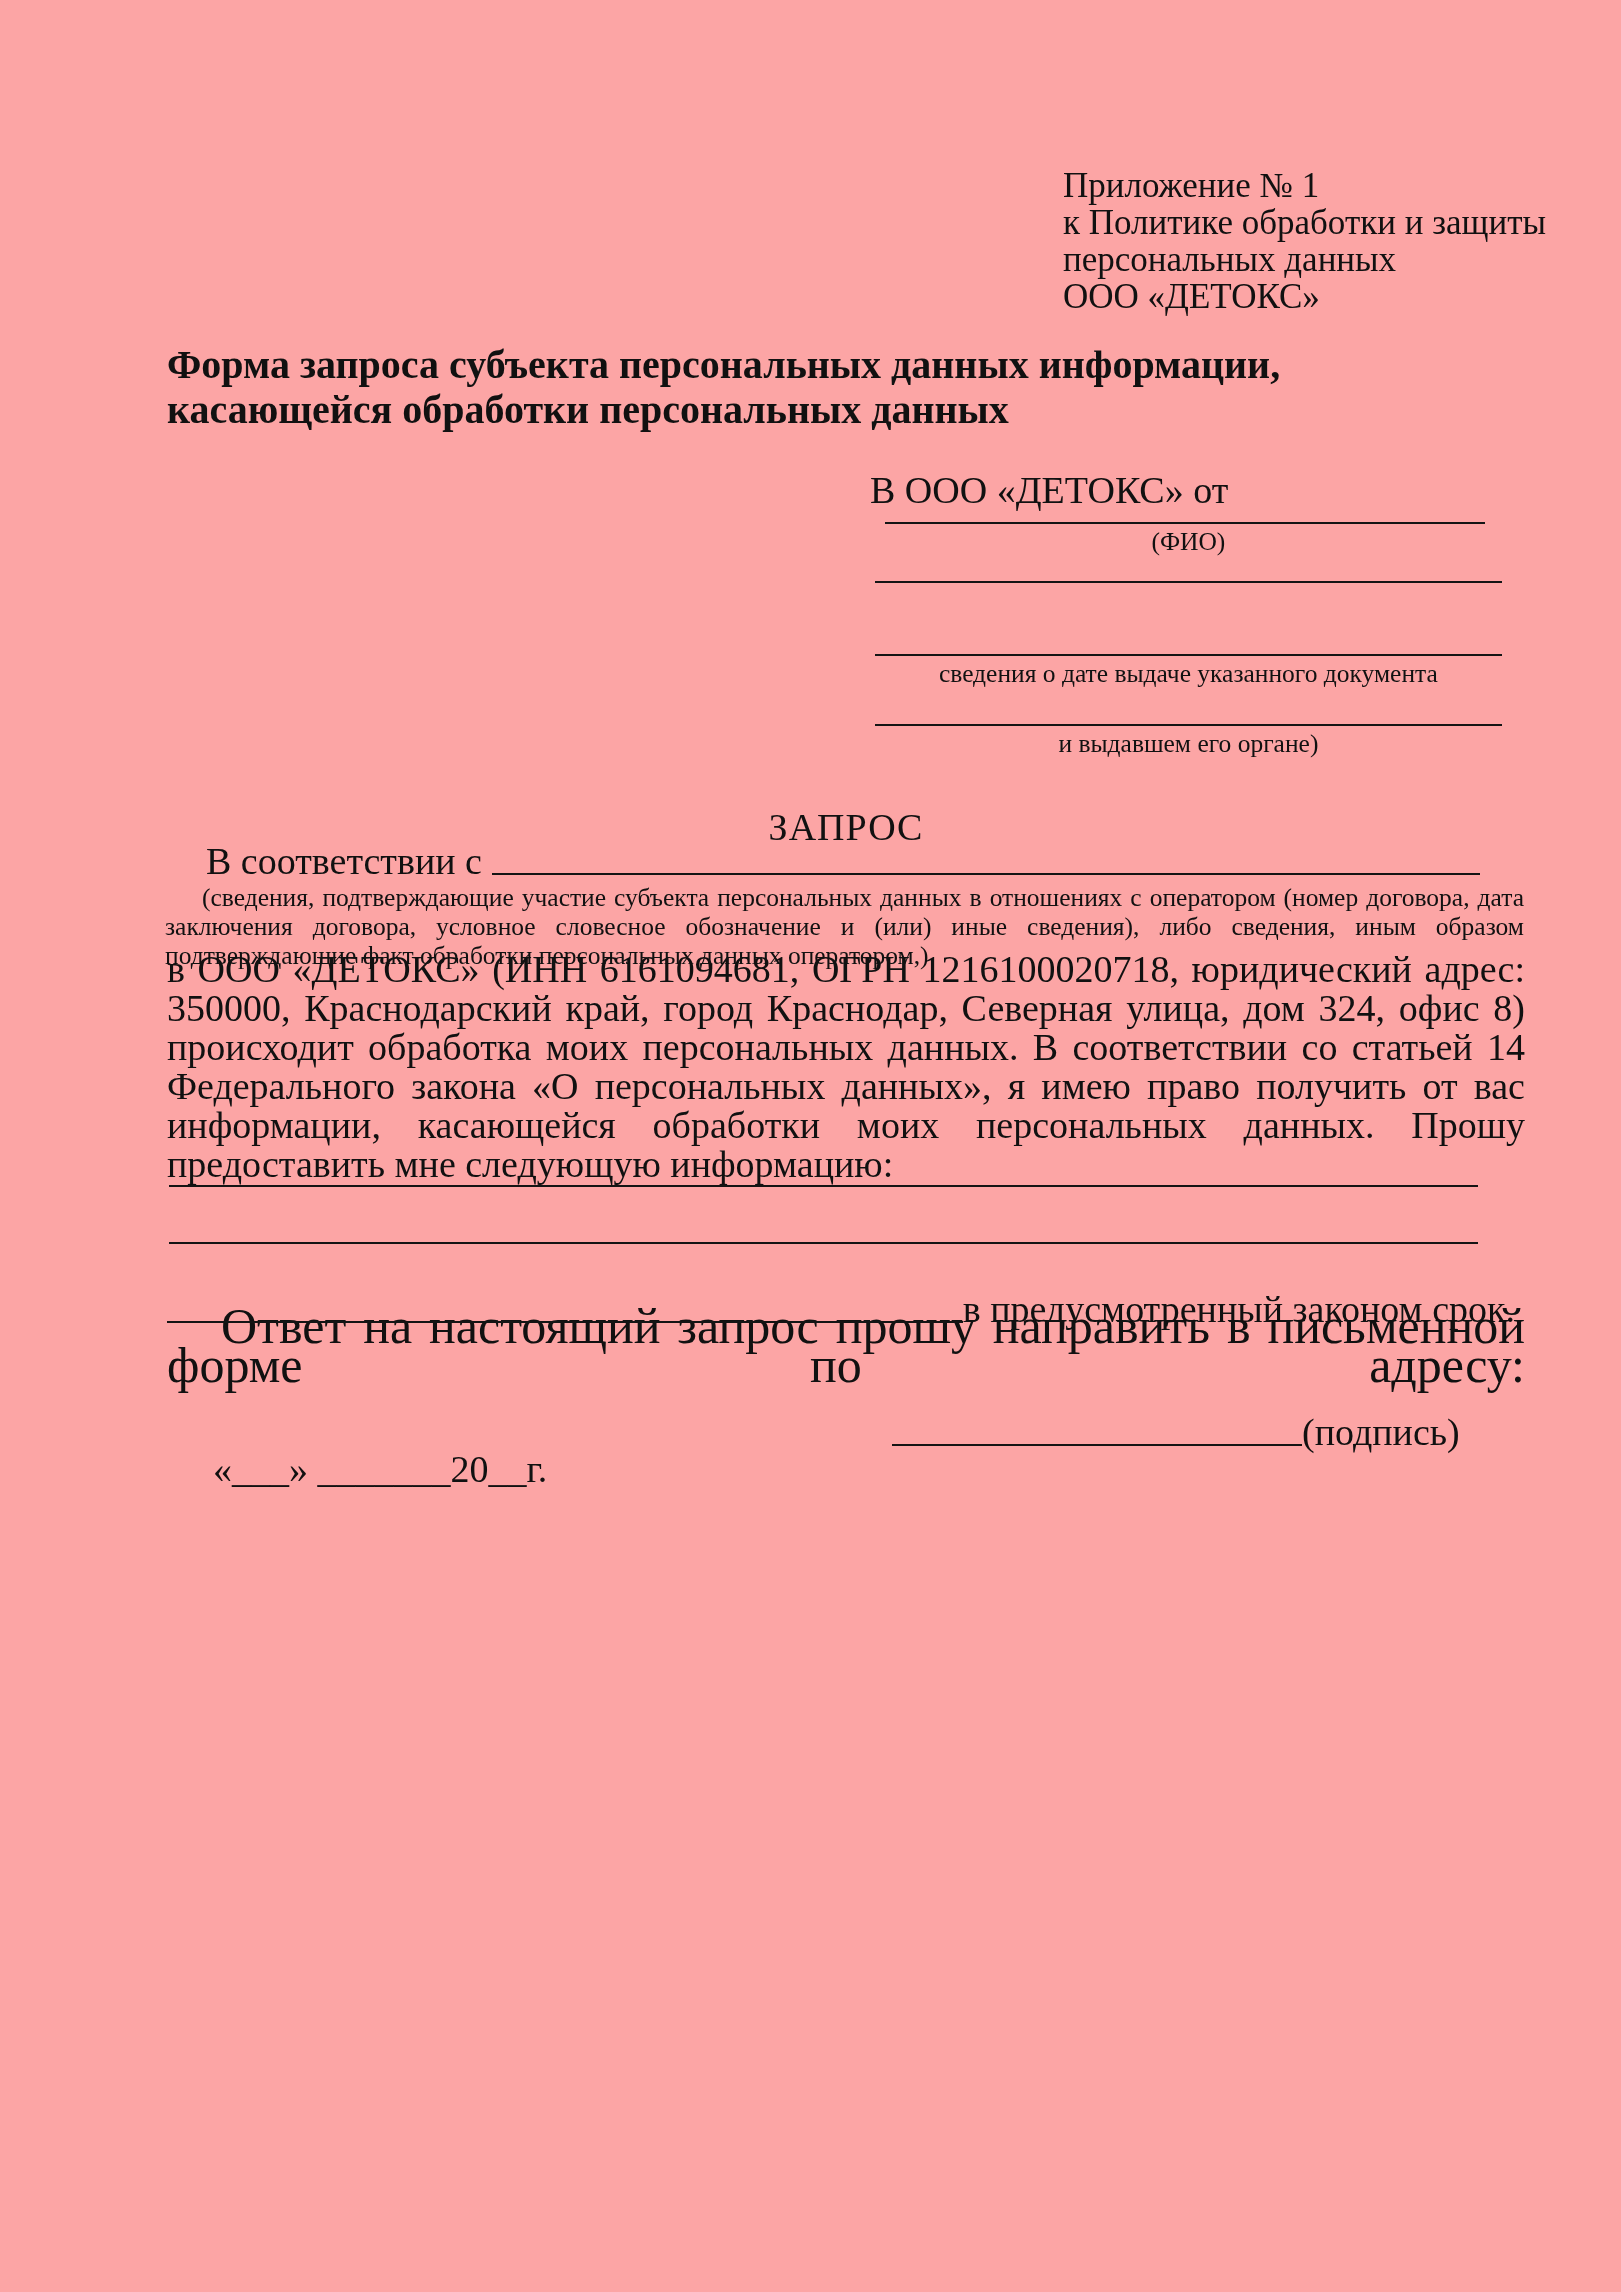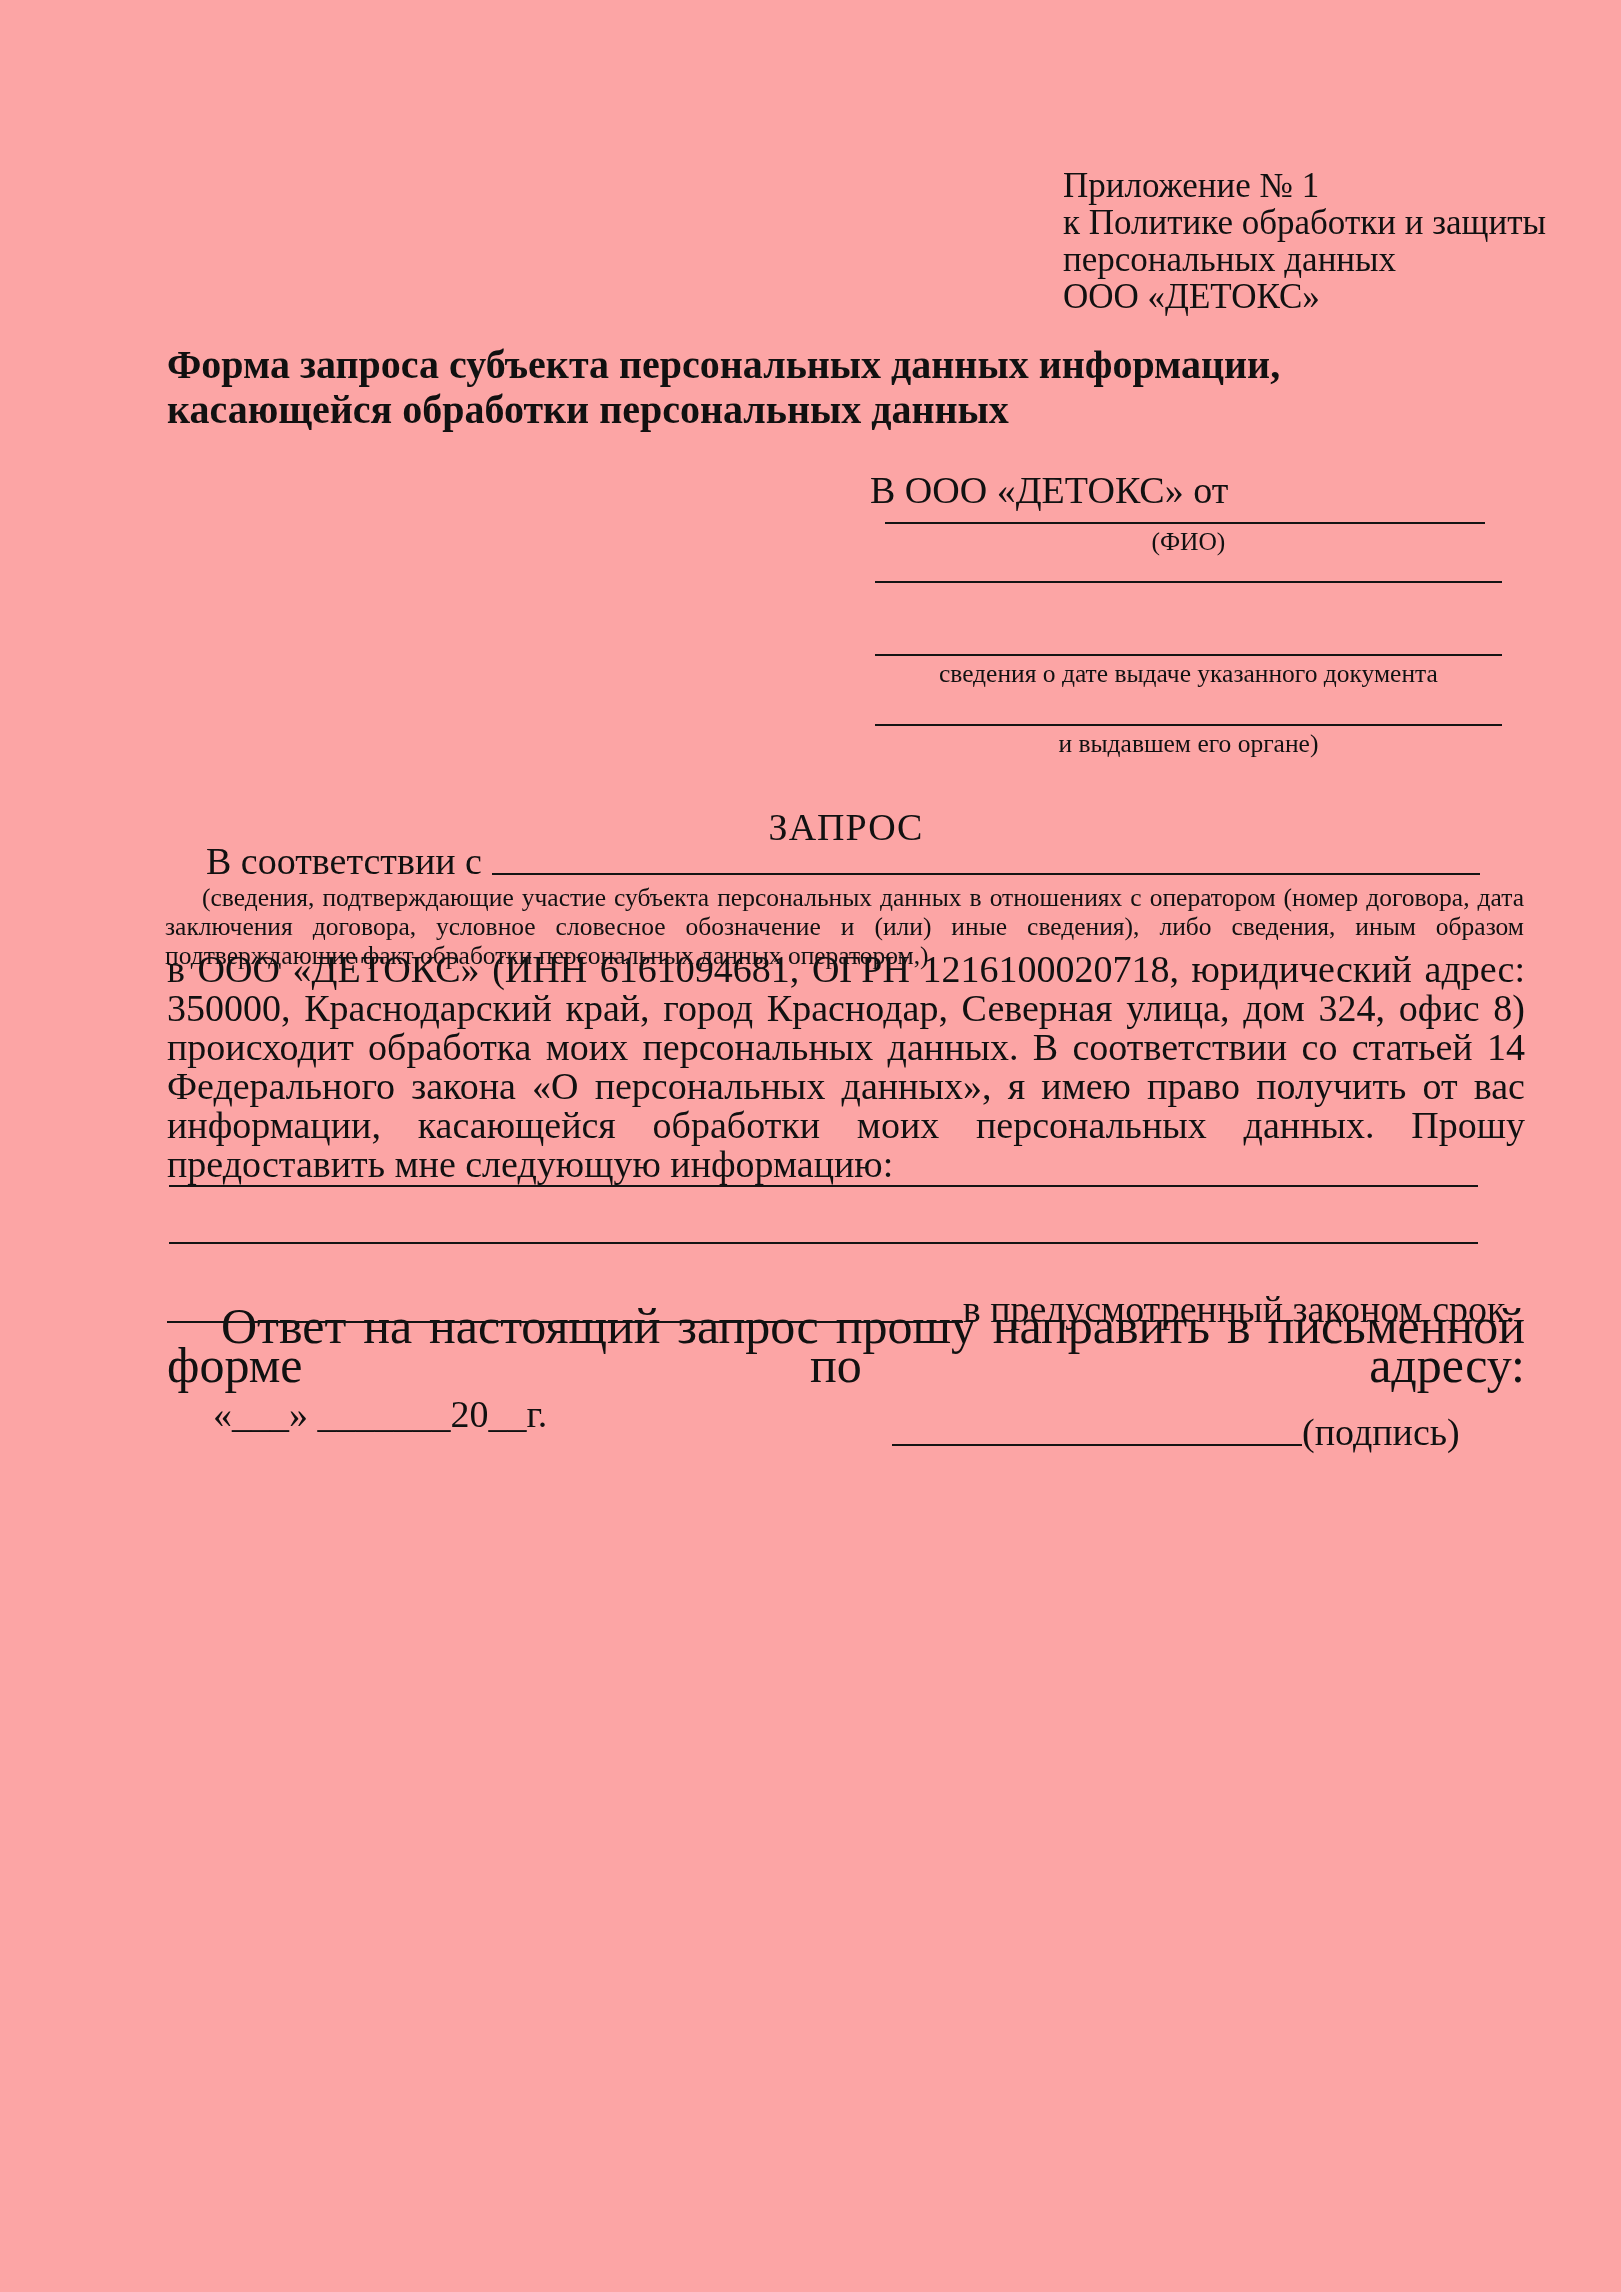--- a/index.html
+++ b/index.html
@@ -154,21 +154,21 @@
     align-items: flex-end;
     font-size: 38px;
     line-height: 39px;
   }
   .reply-tail .fill-line { margin-left: 0; }
   .reply-suffix { white-space: nowrap; font-family: Liberation Serif, serif; }
 
   .footer-date {
     position: absolute;
     left: 213px;
-    top: 1395px;
+    top: 1450px;
     font-size: 38px;
     line-height: 39px;
     white-space: nowrap;
   }
   .sig-row {
     position: absolute;
     left: 892px;
     top: 1399px;
     display: flex;
     align-items: flex-end;

